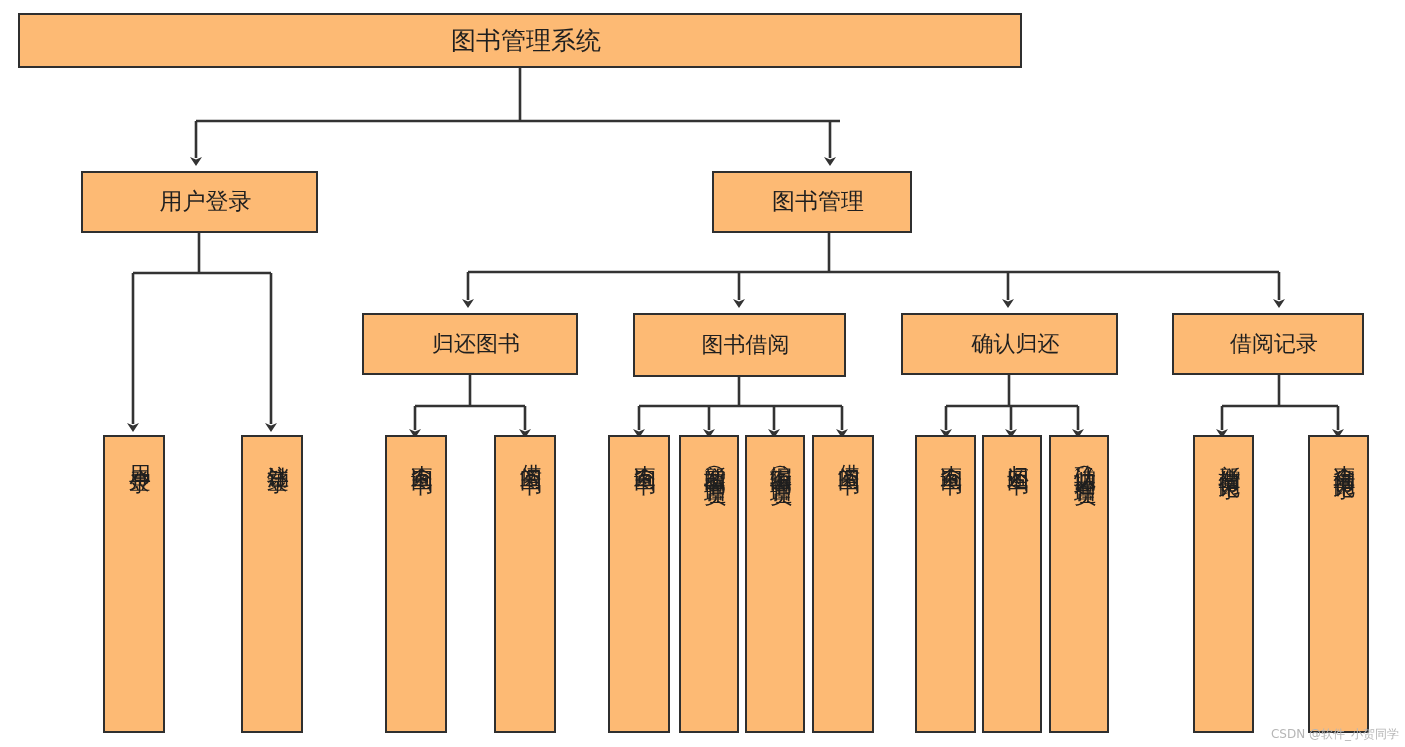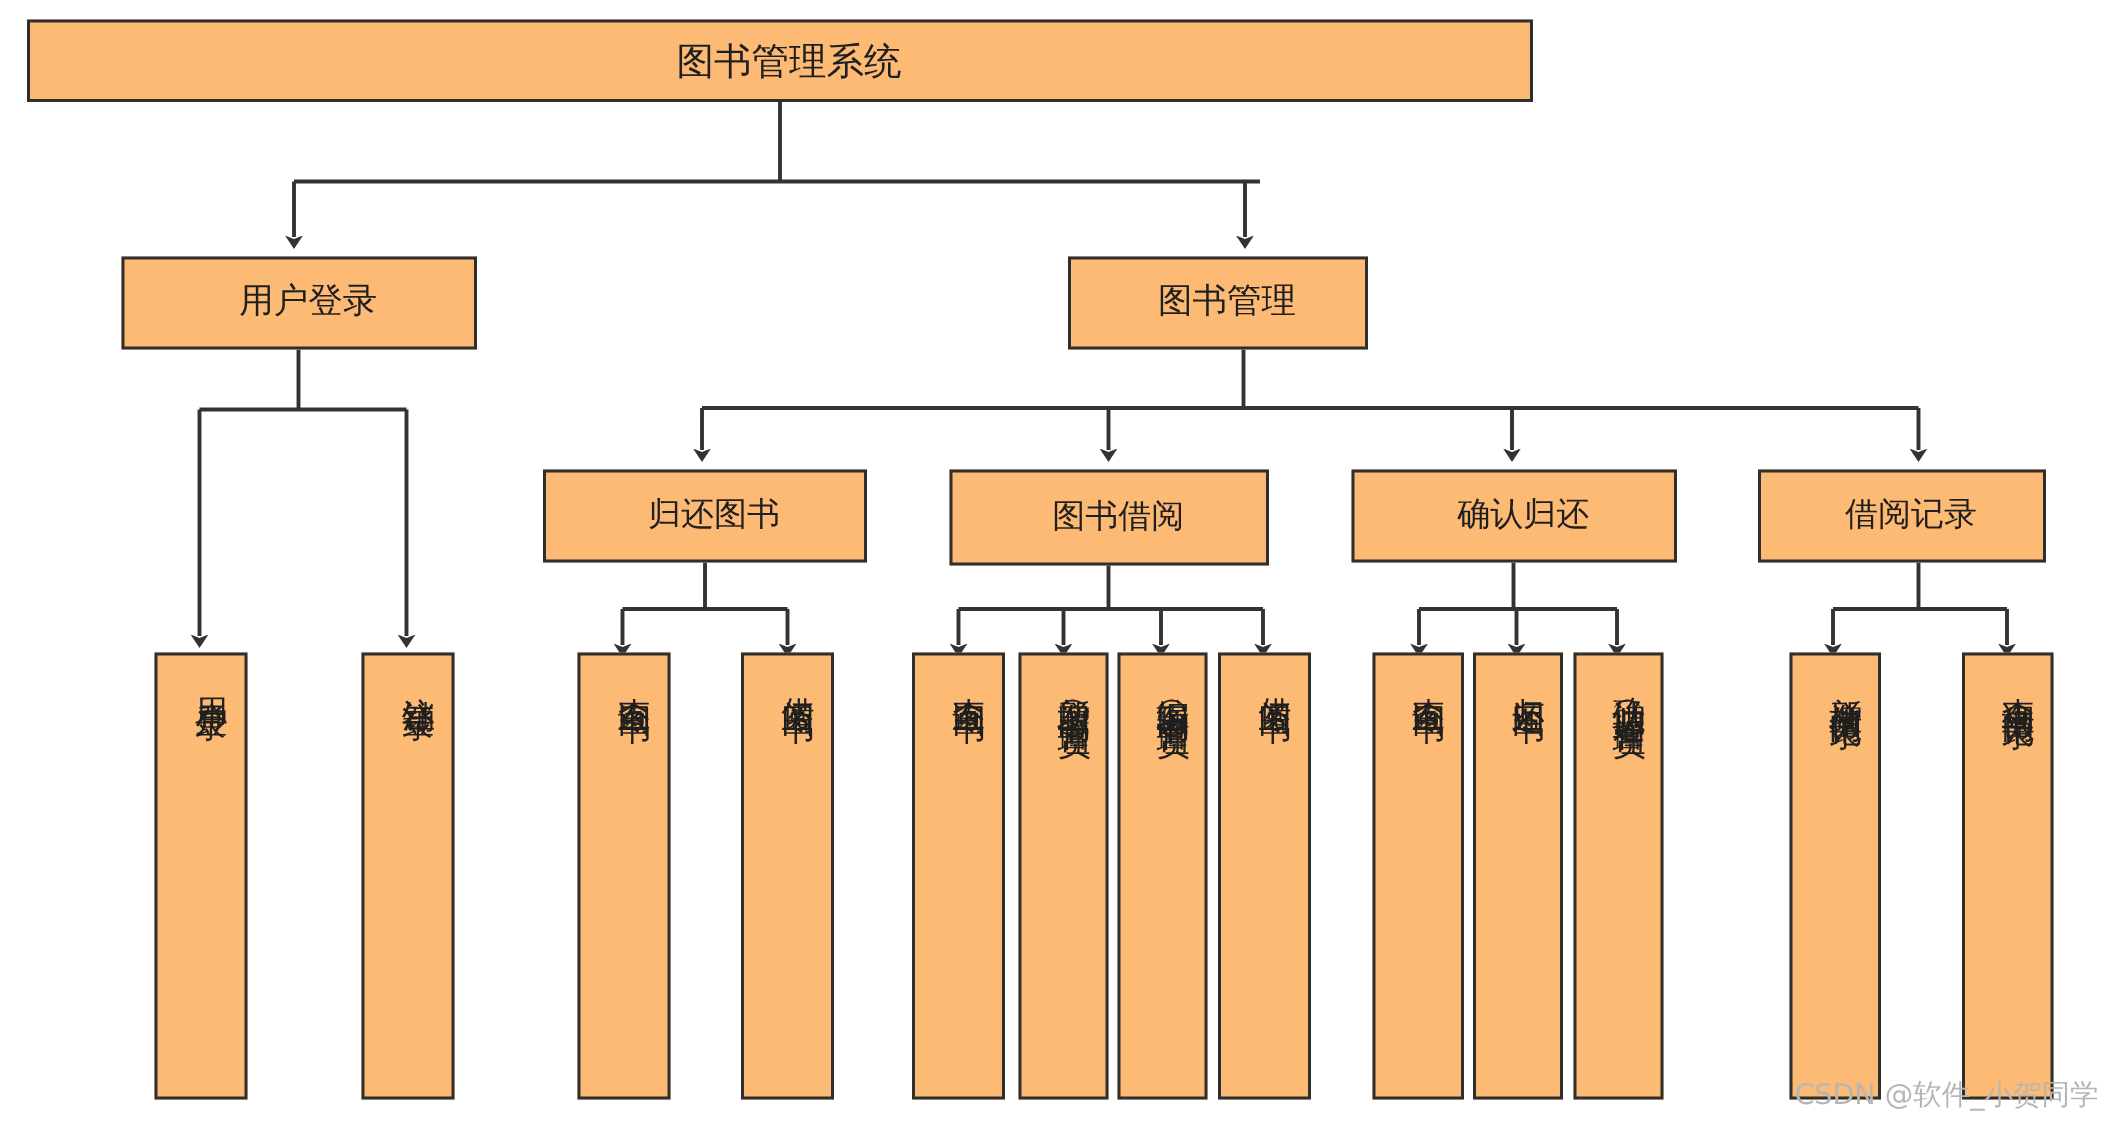--- a/index.html
+++ b/index.html
@@ -60,21 +60,21 @@
     -webkit-text-orientation: upright;
     font-size: 22px;
     letter-spacing: 3px;
     line-height: 1;
     white-space: nowrap;
   }
   .watermark {
     position: absolute;
     right: 6px;
     bottom: 4px;
-    font-size: 19px;
+    font-size: 12px;
     color: #b6b6b6;
     z-index: 5;
     white-space: nowrap;
   }
 </style>
 </head>
 <body>
 
 <div id="canvas">
 

